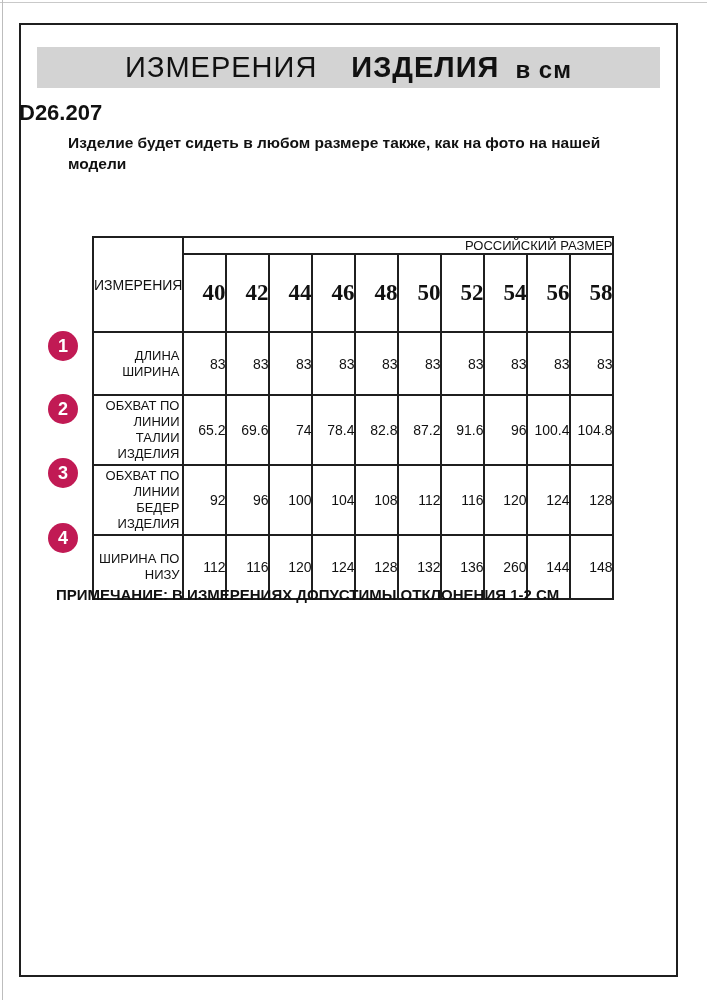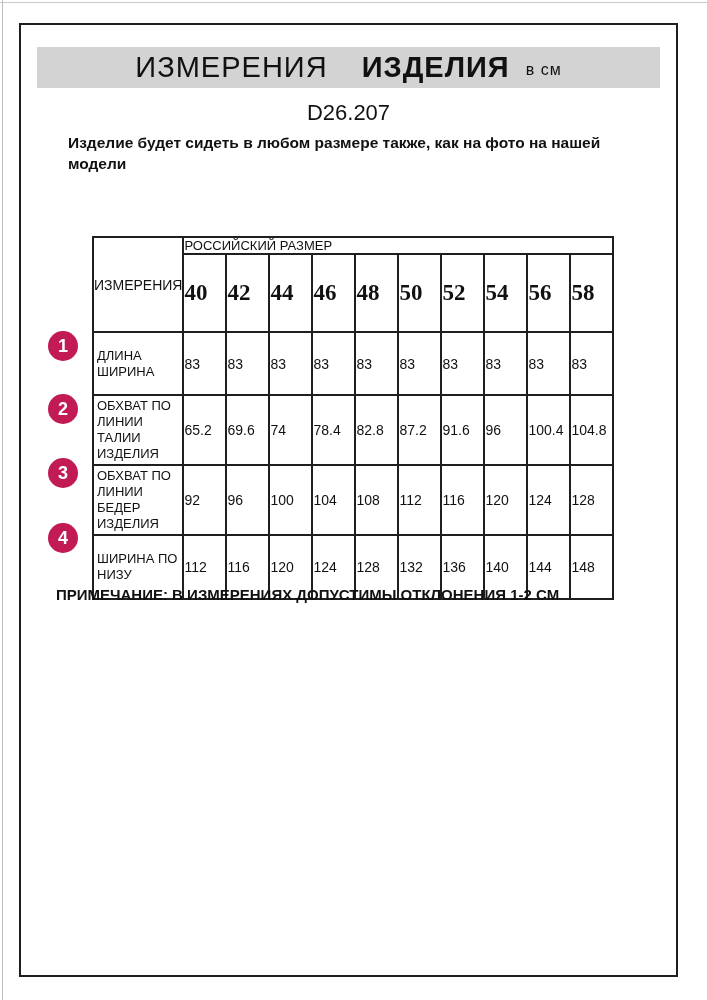--- a/index.html
+++ b/index.html
@@ -52,52 +52,52 @@
     font-weight:400;
     letter-spacing:1px;
   }
   .banner .t-bold{
     font-size:29px;
     font-weight:700;
     letter-spacing:1px;
     margin-left:34px;
   }
   .banner .t-suffix{
-    font-size:16px;
-    font-weight:400;
+    font-size:24px;
+    font-weight:700;
     letter-spacing:1px;
     margin-left:16px;
     padding-top:4px;
   }
   .article{
     position:absolute;
     left:19px; top:100px;
     width:659px;
-    text-align:center;
+    text-align:left;
     font-size:22px;
-    font-weight:400;
+    font-weight:700;
   }
   .description{
     position:absolute;
     left:68px; top:132px;
     width:561px;
     font-size:15.5px;
     line-height:21px;
     font-weight:700;
   }
   table.size-table{
     position:absolute;
     left:92px; top:236px;
     border-collapse:collapse;
     table-layout:fixed;
   }
   table.size-table td, table.size-table th{
     border:2px solid var(--border);
     background:#ffffff;
-    text-align:left;
+    text-align:right;
     vertical-align:middle;
     overflow:hidden;
     margin-left:16px;
   }
   col.c-label{ width:85px; }
   col.c-size{ width:43px; }
   .group-header-cell{
     height:17px;
     font-size:13px;
     font-weight:400;
@@ -247,21 +247,21 @@
       </tr>
       <tr class="r-4">
         <td class="label-cell">ШИРИНА ПО НИЗУ</td>
         <td class="value-cell">112</td>
         <td class="value-cell">116</td>
         <td class="value-cell">120</td>
         <td class="value-cell">124</td>
         <td class="value-cell">128</td>
         <td class="value-cell">132</td>
         <td class="value-cell">136</td>
-        <td class="value-cell">140</td>
+        <td class="value-cell">260</td>
         <td class="value-cell">144</td>
         <td class="value-cell">148</td>
       </tr>
     </tbody>
   </table>
 
   <div class="badge b1">1</div>
   <div class="badge b2">2</div>
   <div class="badge b3">3</div>
   <div class="badge b4">4</div>

